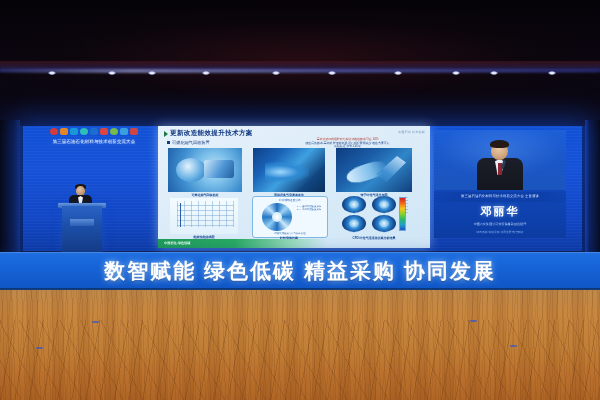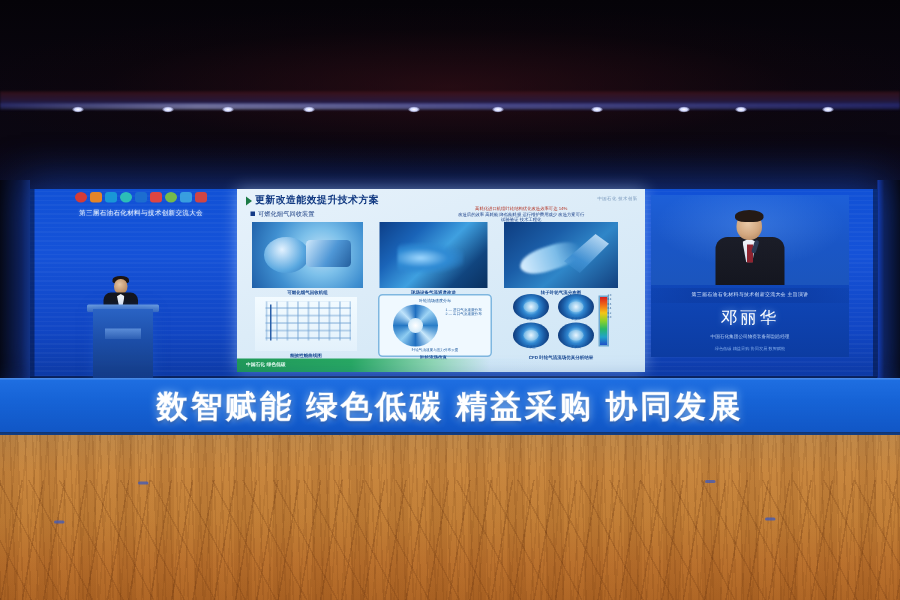--- a/index.html
+++ b/index.html
@@ -145,21 +145,21 @@
     background:linear-gradient(180deg,#f1f4fa,#d7deea);clip-path:polygon(50% 0,100% 14%,72% 100%,28% 100%,0 14%);}
   .vf-tie{position:absolute;left:64px;top:33px;width:3.5px;height:12px;background:#8e2430;filter:blur(.3px);}
   .vf-mic{position:absolute;left:68px;top:30px;width:3px;height:9px;border-radius:2px;
     background:#2b3a55;transform:rotate(18deg);}
   .vf-back{position:absolute;left:0;top:0;width:132px;height:62px;
     background:radial-gradient(ellipse 90px 40px at 66px 20px, rgba(120,180,255,.28) 0%, rgba(20,70,180,0) 70%);}
   .v-strap{position:absolute;left:0;top:62px;width:132px;height:10px;
     background:linear-gradient(90deg, rgba(10,48,140,.1), rgba(12,58,160,.55) 20%, rgba(12,58,160,.55) 80%, rgba(10,48,140,.1));}
   .v-strap span{position:absolute;left:0;top:2.4px;width:100%;text-align:center;font-size:3.3px;
     color:#dbe9ff;white-space:nowrap;filter:blur(.35px);letter-spacing:.2px;}
-  .v-name{position:absolute;left:0;top:74px;width:100%;text-align:center;font-size:11px;font-weight:normal;
+  .v-name{position:absolute;left:0;top:74px;width:100%;text-align:center;font-size:11px;font-weight:bold;
     color:#ffffff;letter-spacing:2px;filter:blur(.4px);text-shadow:0 0 4px rgba(150,200,255,.7);}
   .v-role{position:absolute;left:0;top:92px;width:100%;text-align:center;font-size:3.1px;
     color:#bcd4f7;white-space:nowrap;filter:blur(.35px);}
   .v-ticker{position:absolute;left:0;top:100px;width:100%;text-align:center;font-size:2.8px;
     color:#7fa8e8;white-space:nowrap;filter:blur(.5px);}
 
   
   .banner{position:absolute;left:-4px;top:252px;width:608px;height:38px;
     background:linear-gradient(180deg,#1f6fe2 0%, #1663d6 40%, #1055c4 100%);
     transform:perspective(500px) rotateX(2.2deg);

